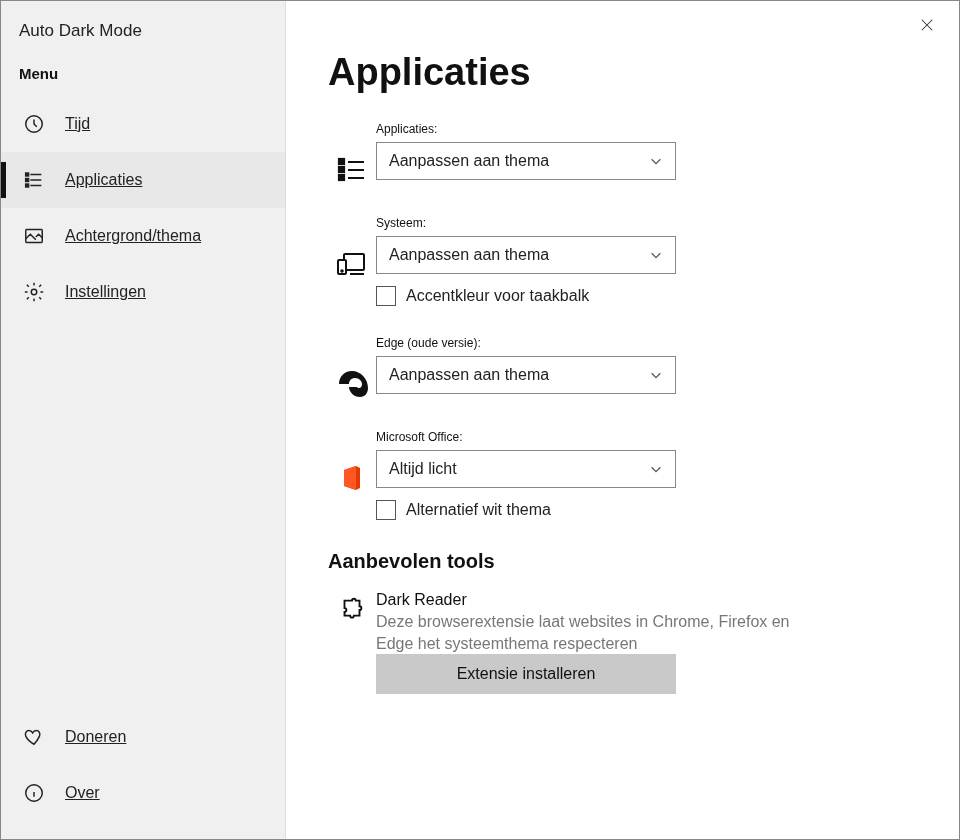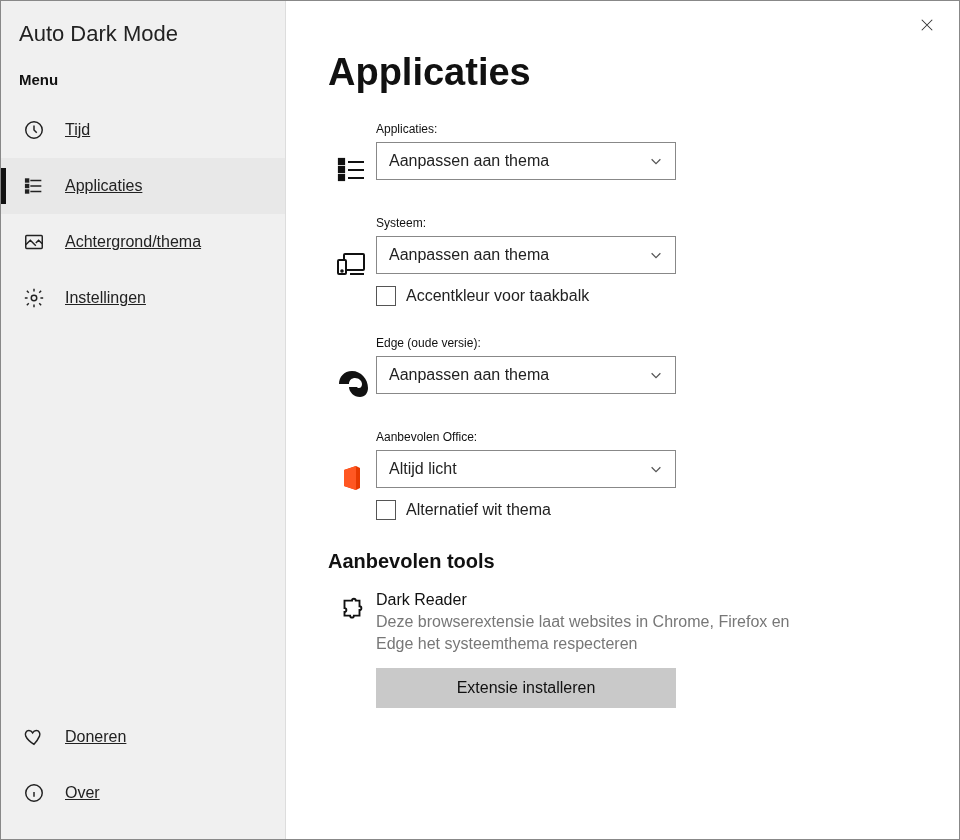--- a/index.html
+++ b/index.html
@@ -1,19 +1,19 @@
 <!DOCTYPE html>
 <html><head>
 <meta charset="utf-8">
 <style>
 * { box-sizing: border-box; margin: 0; padding: 0; }
 body { font-family: "Segoe UI", Arial, sans-serif; background: #fff; width: 960px; height: 840px; overflow: hidden; border: 1px solid #888; }
 .app { display: flex; height: 100%; }
 .sidebar { width: 285px; background: #f0f0f0; display: flex; flex-direction: column; padding-top: 10px; border-right: 1px solid #ddd; }
-.app-title { font-size: 22px; padding: 10px 18px 6px 18px; color: #222; }
+.app-title { font-size: 17px; padding: 10px 18px 6px 18px; color: #222; }
 .menu-label { font-size: 15px; font-weight: 600; padding: 18px 18px 14px 18px; color: #111; }
 .nav { flex: 1; }
 .nav-item { display: flex; align-items: center; height: 56px; padding-left: 22px; font-size: 16px; color: #222; cursor: pointer; position: relative; text-decoration: underline; }
 .nav-item .icon { width: 22px; height: 22px; margin-right: 20px; display: flex; align-items: center; justify-content: center; }
 .nav-item.active::before { content: ""; position: absolute; left: 0; top: 10px; bottom: 10px; width: 5px; background: #111; }
 .nav-item.active { background: rgba(0,0,0,0.03); }
 .bottom-nav { padding-bottom: 18px; }
 .titlebar-close { position: absolute; top: 10px; right: 18px; width: 28px; height: 28px; display: flex; align-items: center; justify-content: center; cursor: pointer; color: #333; }
 .main { flex: 1; padding: 50px 48px 30px 42px; overflow-y: auto; position: relative; }
 h1 { font-size: 38px; font-weight: 700; color: #111; margin-bottom: 28px; }
@@ -24,21 +24,21 @@
 .setting-label { font-size: 12px; color: #111; margin-bottom: 6px; }
 .select { width: 300px; height: 38px; border: 1px solid #888; display: flex; align-items: center; justify-content: space-between; padding: 12px 12px; font-size: 16px; color: #222; cursor: pointer; background: #fff; }
 .select .chev { width: 14px; height: 14px; }
 .checkbox-row { display: flex; align-items: center; margin-top: 12px; font-size: 16px; color: #222; cursor: pointer; }
 .checkbox-box { width: 20px; height: 20px; border: 1px solid #555; margin-right: 10px; }
 h2 { font-size: 20px; font-weight: 700; color: #111; margin-top: 20px; margin-bottom: 18px; }
 .tool-row { display: flex; }
 .tool-icon { width: 48px; display: flex; justify-content: center; padding-top: 4px; }
 .tool-body { flex: 1; max-width: 440px; }
 .tool-title { font-size: 16px; color: #111; margin-bottom: 2px; }
-.tool-desc { font-size: 16px; color: #777; margin-bottom: 14px; line-height: 1.35; }
+.tool-desc { font-size: 16px; color: #777; line-height: 1.35; }
 .install-btn { width: 300px; height: 40px; background: #c9c9c9; border: none; font-size: 16px; color: #111; cursor: pointer; display: flex; align-items: center; justify-content: center; }
 svg { display: block; }
 </style>
 </head>
 <body>
 
 <div class="app">
   <div class="sidebar">
     <div class="app-title">Auto Dark Mode</div>
     <div class="menu-label">Menu</div>
@@ -182,21 +182,21 @@
     </div>
 
     <div class="setting-row">
       <div class="setting-icon">
         <svg viewBox="0 0 32 32">
             <path d="M20 4L8 8v16l12 4 4-2V6l-4-2z" fill="#e63900"></path>
             <path d="M8 8l12-4v24L8 24V8z" fill="#ff5722"></path>
           </svg>
       </div>
       <div class="setting-body">
-        <div class="setting-label">Aanbevolen Office:</div>
+        <div class="setting-label">Microsoft Office:</div>
         <div class="select">
           <span>Altijd licht</span>
           <span class="chev">
             <svg viewBox="0 0 16 16" fill="none" stroke="#555" stroke-width="1.4">
                 <path d="M3 6l5 5 5-5"></path>
               </svg>
           </span>
         </div>
         <div class="checkbox-row">
           <span class="checkbox-box"></span>

